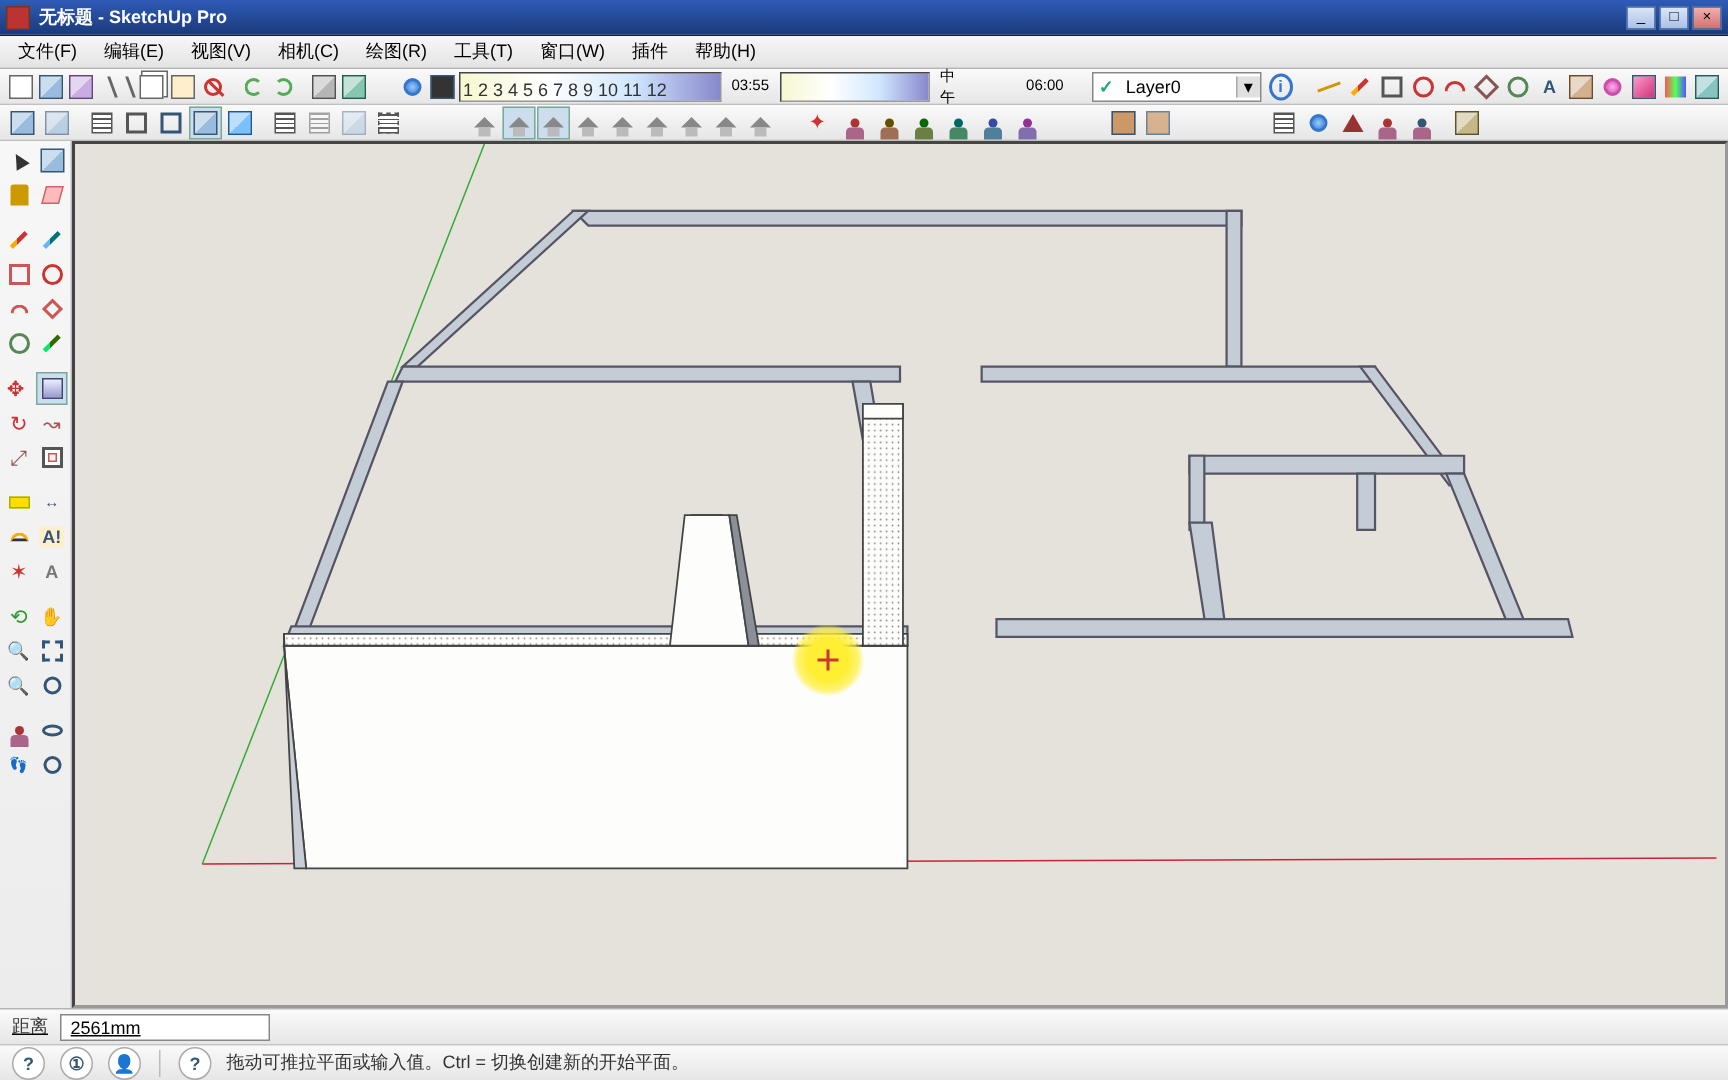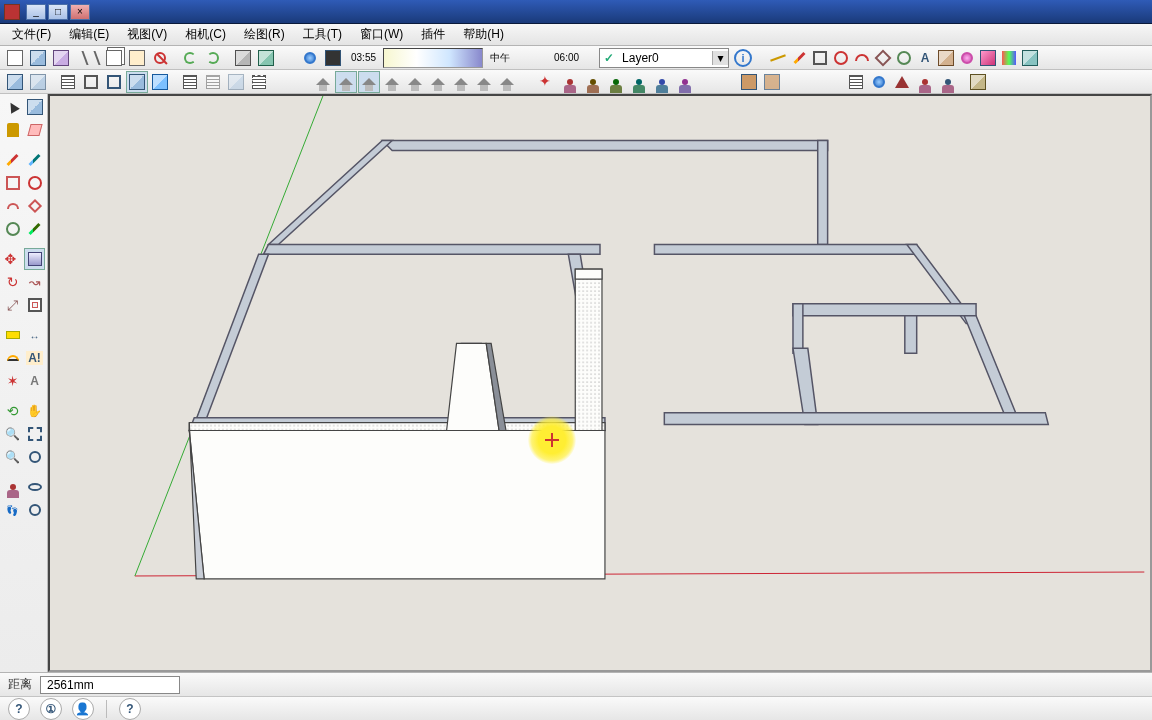--- a/index.html
+++ b/index.html
@@ -59,40 +59,41 @@
 .shape-icons .tool-btn { width:22px;}
 
 .workspace { position:absolute; left:0; top:94px; right:0; bottom:48px; display:flex; }
 .left-toolbox { width:48px; background: linear-gradient(#f7f7f7,#ececec); border-right:1px solid #bbb; display:flex; flex-direction:column; padding:2px; gap:1px;}
 .tool-row { display:flex; gap:1px; }
 .tool-row .tool-btn { width:22px; height:22px; }
 
 .viewport { flex:1; position:relative; background: #e5e2dc; border:2px inset #999; overflow:hidden;}
 .viewport svg { width:100%; height:100%; display:block;}
 
-.statusbar { position:absolute; left:0; right:0; bottom:24px; height:24px; background:linear-gradient(#fafafa,#e6e6e6); border-top:1px solid #b4b4b4; display:flex; align-items:center; padding:0 8px; gap:8px;}
+.statusbar { position:absolute; left:0; right:0; bottom:24px; height:24px; background:linear-gradient(#fafafa,#e6e6e6); border-top:1px solid #b4b4b4; display:flex; align-items:center; padding:0 8px; gap:8px;text-decoration:underline;}
 .measure-label { color:#333; }
 .measure-input { width:140px; height:18px; border:1px solid #888; padding:6px 6px; background:#fff; font-family:inherit; font-size:12px;}
 
 .helpbar { position:absolute; left:0; right:0; bottom:0; height:24px; background:linear-gradient(#fafafa,#e6e6e6); border-top:1px solid #c4c4c4; display:flex; align-items:center; padding:0 8px; gap:10px;}
 .hb-btn { width:22px;height:22px; border:1px solid #aaa; border-radius:50%; display:flex;align-items:center;justify-content:center; background:#fff; cursor:pointer; font-weight:bold; color:#357; font-size:12px;}
 .hb-sep { width:1px; height:18px; background:#bbb; margin:0 2px;}
 .help-text { color:#333; }
 
 .highlight-cursor { position:absolute; width:48px;height:48px; border-radius:50%; background: radial-gradient(#ffee33 40%, #ffee33aa 60%, transparent 72%); pointer-events:none;}
 .cursor-cross { position:absolute; width:14px;height:14px; }
 .cursor-cross::before,.cursor-cross::after{content:"";position:absolute;background:#c33;}
 .cursor-cross::before{left:6px;top:0;width:2px;height:14px;}
 .cursor-cross::after{left:0;top:6px;width:14px;height:2px;}
 </style>
 </head>
 <body>
 
 <div class="titlebar">
   <div class="app-icon"></div>
+  <div class="title-text">无标题 - SketchUp Pro</div>
   <div class="win-btns">
     <div class="win-btn">_</div>
     <div class="win-btn">□</div>
     <div class="win-btn close">×</div>
   </div>
 </div>
 
 <div class="menubar">
   <div class="menu-item">文件(F)</div>
   <div class="menu-item">编辑(E)</div>
@@ -143,20 +144,23 @@
       <span class="ico cube" style="filter:hue-rotate(300deg)"></span>
     </div>
   <div class="sep" style="width:20px"></div>
 
   <div class="tool-btn">
       <span class="ico globe"></span>
     </div>
   <div class="tool-btn">
       <span class="ico cube" style="background:#333"></span>
     </div>
+  <div class="time-ruler">
+    <span>1 2 3 4 5 6 7 8 9 10 11 12</span>
+  </div>
   <span class="time-label">03:55</span>
   <div class="time-ruler" style="flex-basis:100px"></div>
   <span class="time-label">中午</span>
   <div style="width:30px"></div>
   <span class="time-label">06:00</span>
   <div class="sep" style="width:12px"></div>
 
   <div class="layer-combo">
     <span class="chk">✓</span>
     <span class="txt">Layer0</span>
@@ -535,13 +539,14 @@
   <span class="measure-label">距离</span>
   <input class="measure-input" value="2561mm" style="">
 </div>
 
 <div class="helpbar">
   <div class="hb-btn">?</div>
   <div class="hb-btn">①</div>
   <div class="hb-btn">👤</div>
   <div class="hb-sep"></div>
   <div class="hb-btn">?</div>
+  <span class="help-text">拖动可推拉平面或输入值。Ctrl = 切换创建新的开始平面。</span>
 </div>
 
 </body></html>

